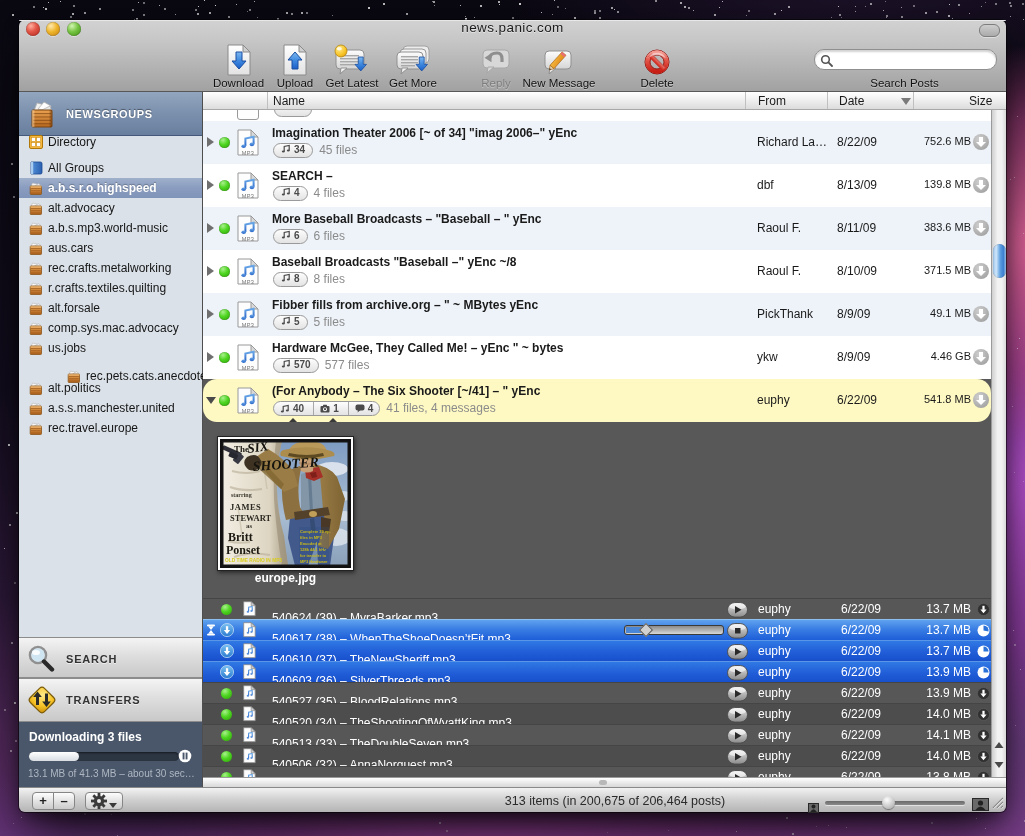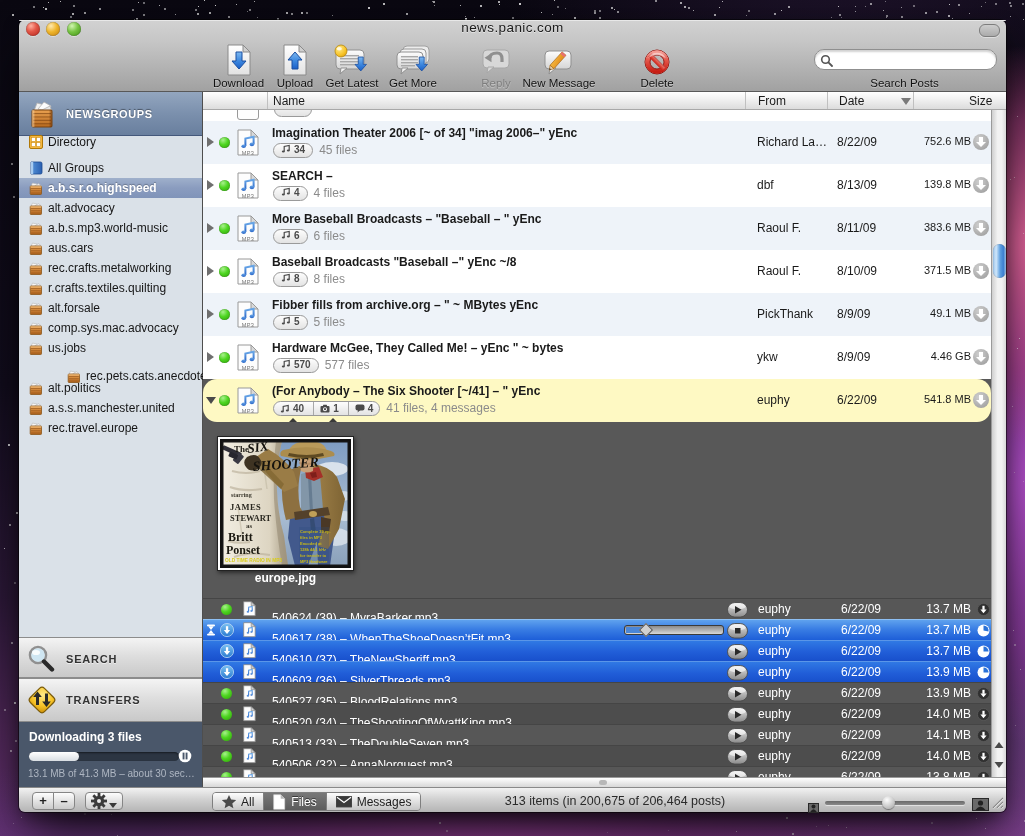--- a/index.html
+++ b/index.html
@@ -2393,33 +2393,20 @@
             <rect x="6.6" y="0" width="2.8" height="3.4" fill="#3a3a3a" transform="rotate(45 8 8)"></rect>
             <rect x="6.6" y="0" width="2.8" height="3.4" fill="#3a3a3a" transform="rotate(90 8 8)"></rect>
             <rect x="6.6" y="0" width="2.8" height="3.4" fill="#3a3a3a" transform="rotate(135 8 8)"></rect>
             <rect x="6.6" y="0" width="2.8" height="3.4" fill="#3a3a3a" transform="rotate(180 8 8)"></rect>
             <rect x="6.6" y="0" width="2.8" height="3.4" fill="#3a3a3a" transform="rotate(225 8 8)"></rect>
             <rect x="6.6" y="0" width="2.8" height="3.4" fill="#3a3a3a" transform="rotate(270 8 8)"></rect>
             <rect x="6.6" y="0" width="2.8" height="3.4" fill="#3a3a3a" transform="rotate(315 8 8)"></rect>
             <circle cx="8" cy="8" r="5.2" fill="#3a3a3a"></circle>
             <circle cx="8" cy="8" r="2" fill="#e8e8e8"></circle>
           </svg><span style="display:inline-block;margin-left:2px;width:0;height:0;border-left:4px solid transparent;border-right:4px solid transparent;border-top:5px solid #3a3a3a;vertical-align:middle;"></span></div>
-    <div id="segwrap">
-      <div class="seg"><svg width="14" height="14" viewBox="0 0 14 14" style="">
-              <path d="M7 0 l2.1 4.6 5 .5 -3.8 3.3 1.1 4.9 -4.4 -2.6 -4.4 2.6 1.1 -4.9 -3.8 -3.3 5 -.5 z" fill="#4a4a4a"></path>
-            </svg> All</div>
-      <div class="seg on"><svg width="13" height="16" viewBox="0 0 13 16" style="">
-              <path d="M.7 .7 h7 l4 4 v10.6 h-11 z" fill="#fff" stroke="#d8d8d8" stroke-width=".6"></path>
-<path d="M7.7 .7 l4 4 h-4 z" fill="#b8b8b8"></path>
-            </svg> Files</div>
-      <div class="seg"><svg width="16" height="12" viewBox="0 0 16 12" style="">
-              <rect x=".6" y=".6" width="14.8" height="10.3" fill="#3a3a3a" stroke="#3a3a3a"></rect>
-<path d="M1 1.2 l7 5.2 7 -5.2" fill="none" stroke="#fff" stroke-width="1.2"></path>
-            </svg> Messages</div>
-    </div>
     <div id="count">313 items (in 200,675 of 206,464 posts)</div>
 
 <div style="position:absolute;left:789px;top:11px;"><svg width="11" height="10" viewBox="0 0 11 10" style="">
             <rect x=".5" y=".5" width="10" height="9" fill="#6a6a6a" stroke="#2a2a2a" stroke-width="1"></rect>
 <circle cx="5.5" cy="3.5" r="2.0" fill="#222"></circle>
 <path d="M2.2 9 q3.3 -5.5 6.6 0 z" fill="#222"></path>
           </svg></div>
 <div style="position:absolute;left:806px;top:13px;width:140px;height:4px;border-radius:2px;background:linear-gradient(180deg,#6a6a6a,#8a8a8a);box-shadow:0 1px 0 rgba(255,255,255,.5);"></div>
 <div style="position:absolute;left:863px;top:8px;width:13px;height:13px;border-radius:50%;background:radial-gradient(circle at 5px 4px,#fdfdfd,#b8b8b8 75%,#909090);box-shadow:0 1px 1px rgba(0,0,0,.4);"></div>
 <div style="position:absolute;left:953px;top:9px;"><svg width="17" height="13" viewBox="0 0 17 13" style="">

